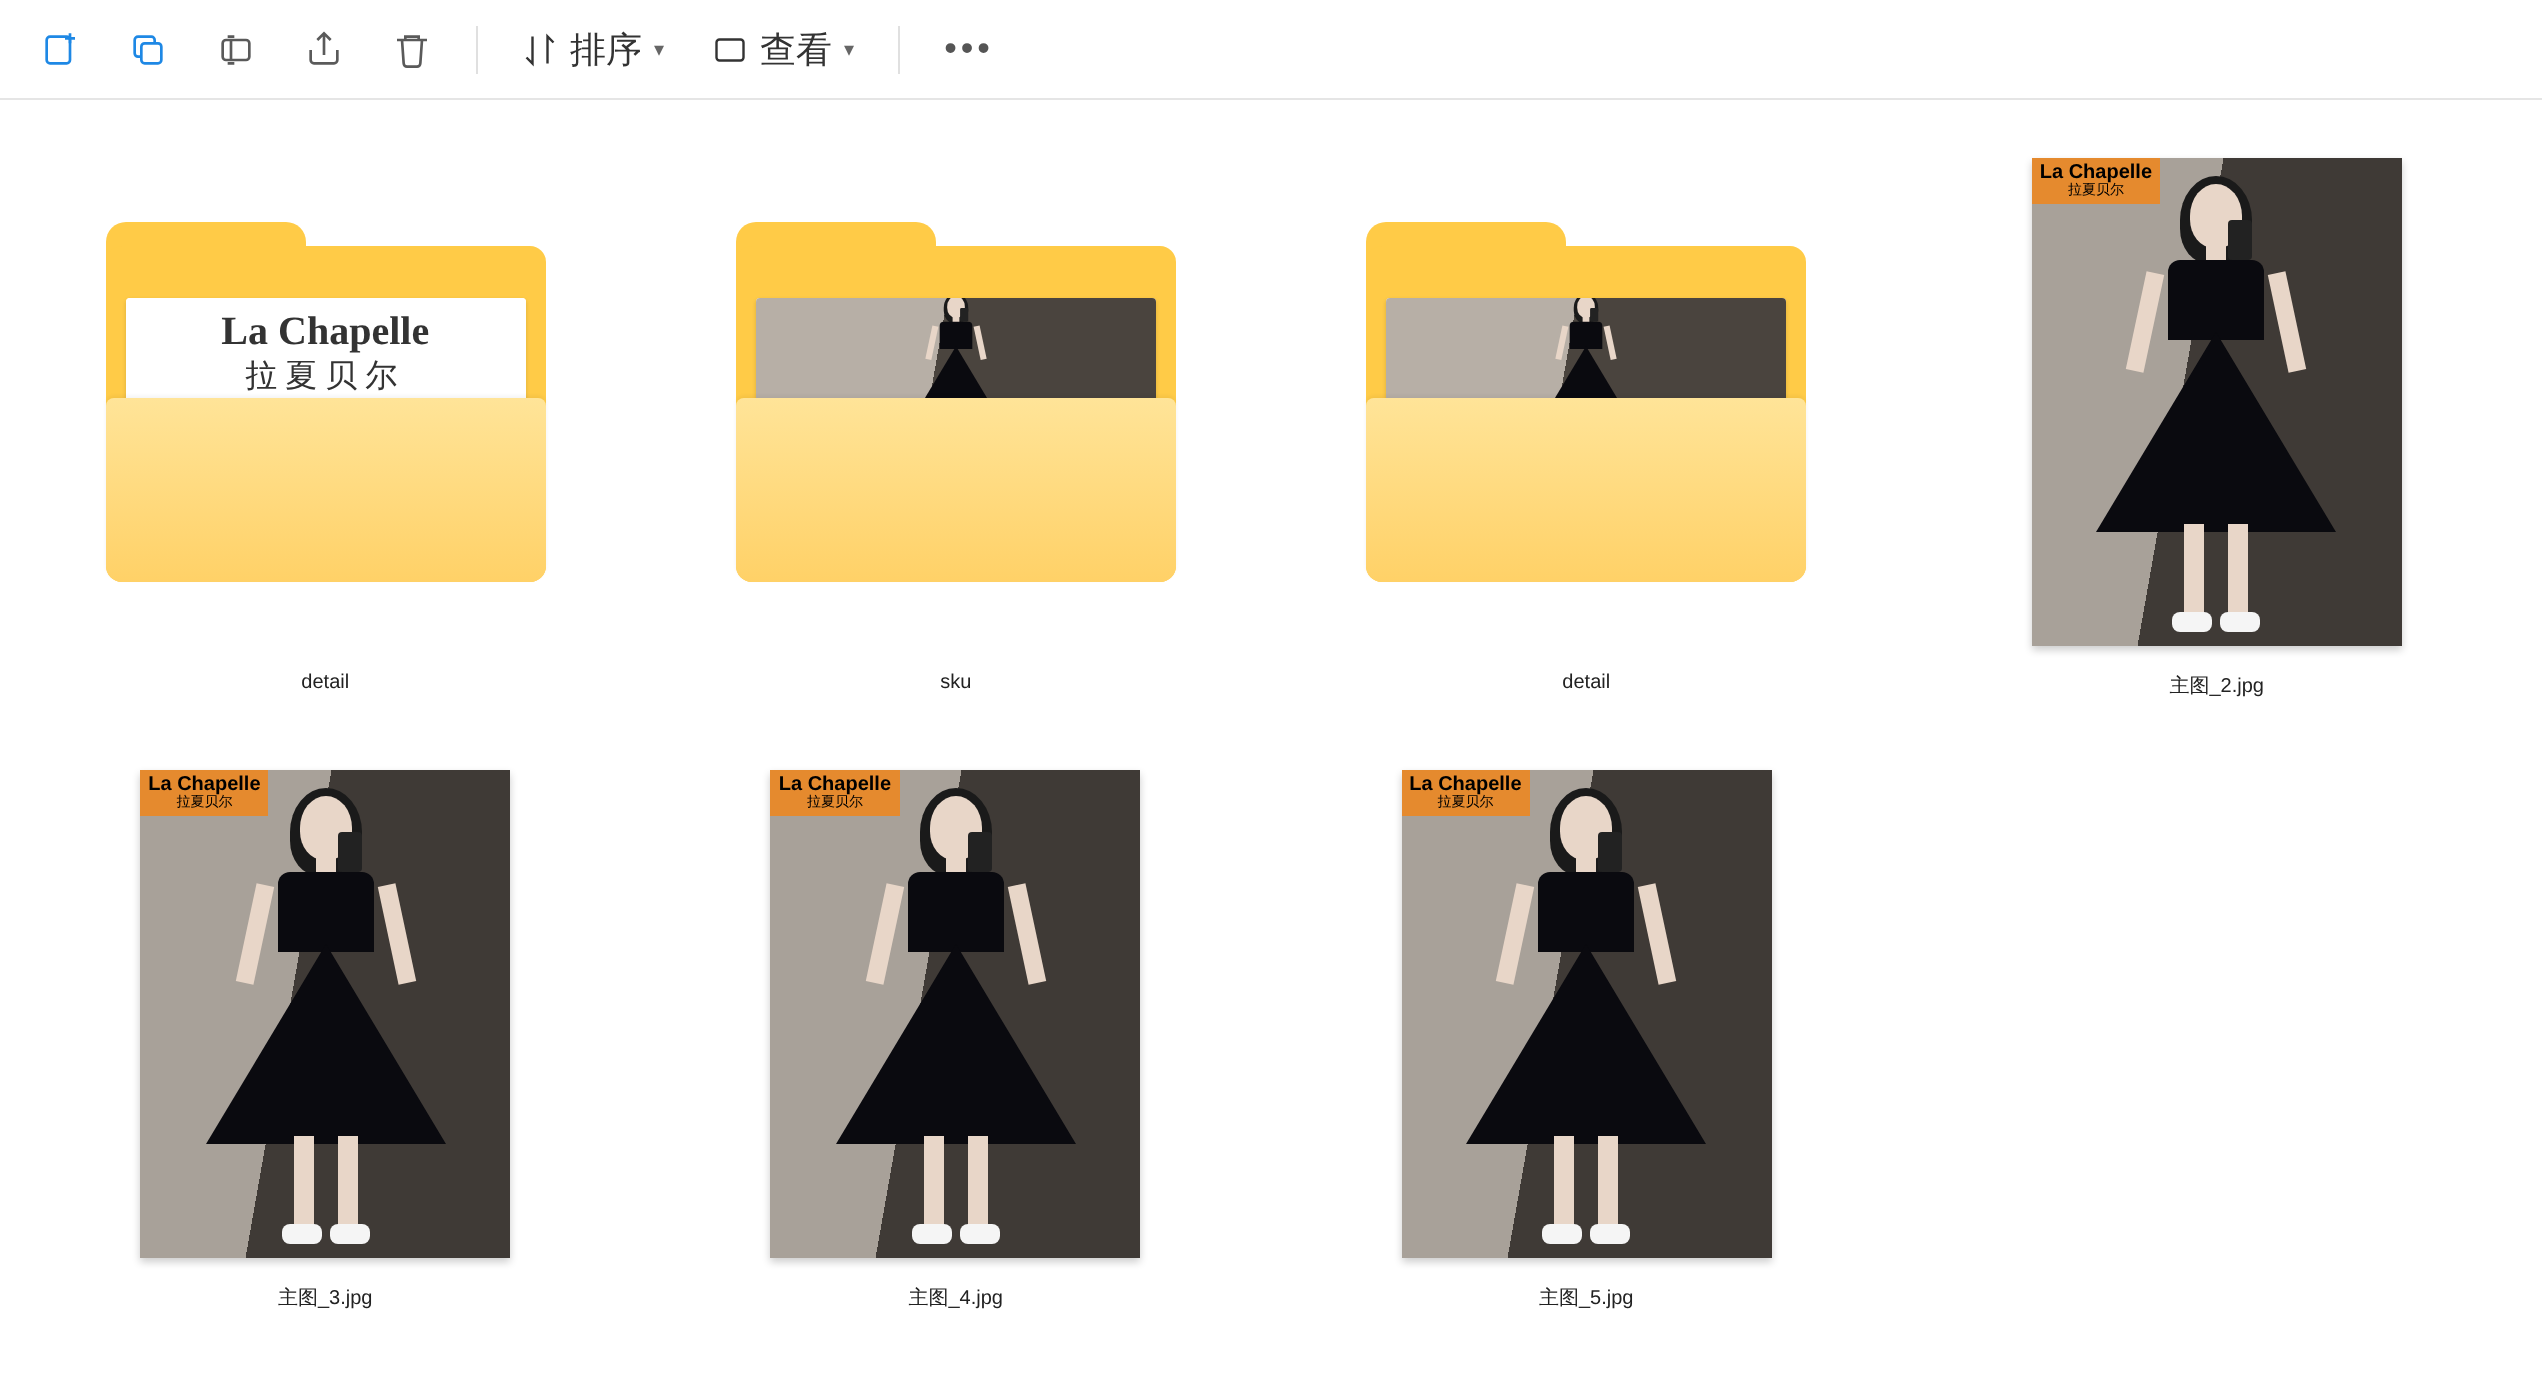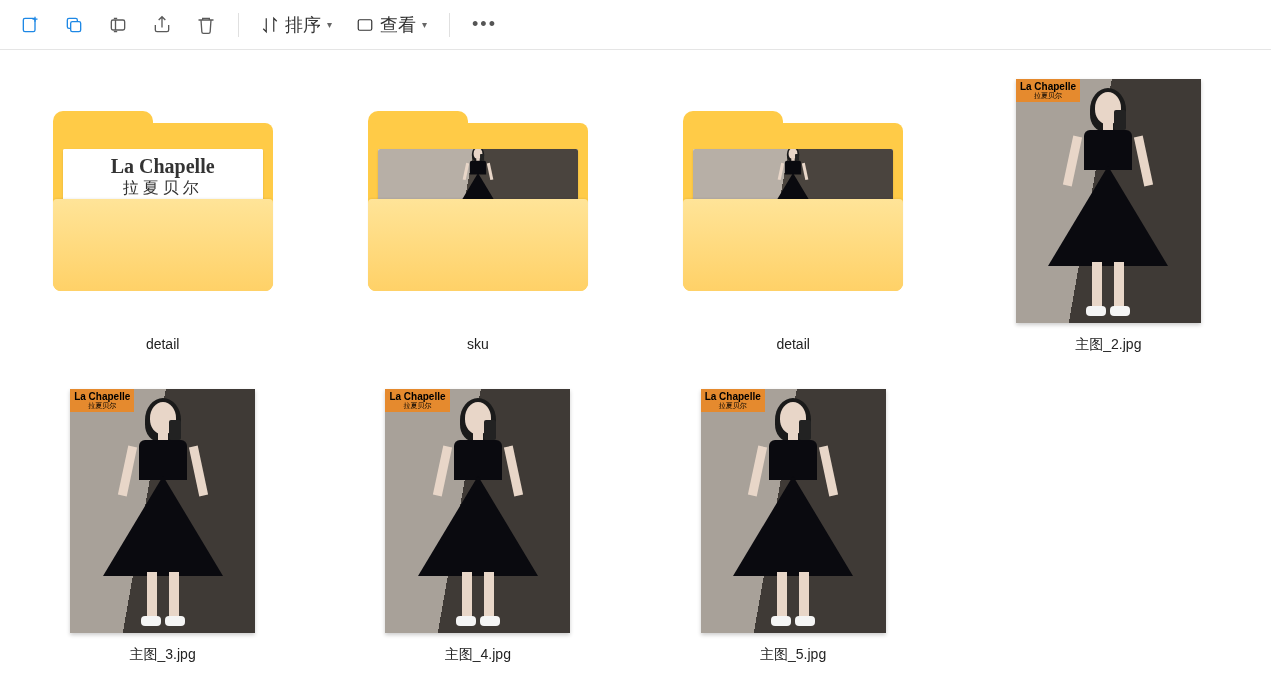--- a/index.html
+++ b/index.html
@@ -9,21 +9,21 @@
   .tb-btn.blue { color: #1e88e5; }
   .tb-sep { width: 1px; height: 24px; background: #e0e0e0; margin: 0 8px; }
   .tb-menu { display: flex; align-items: center; gap: 6px; padding: 0 10px; height: 40px; cursor: pointer; border-radius: 4px; }
   .tb-menu .lbl { font-size: 18px; }
   .chev { font-size: 10px; color: #666; }
   .dots { font-size: 18px; letter-spacing: 2px; color: #555; padding: 0 10px; cursor: pointer; }
 
   .content { padding: 20px 10px; display: grid; grid-template-columns: repeat(4, 1fr); gap: 20px 10px; }
   .item { display: flex; flex-direction: column; align-items: center; gap: 10px; cursor: pointer; padding: 6px; border-radius: 4px; }
   .thumb-area { width: 220px; height: 250px; display: flex; align-items: center; justify-content: center; }
-  .name { font-size: 14px; color: #222; text-align: center; }
+  .name { font-size: 10px; color: #222; text-align: center; }
 
   
   .folder { position: relative; width: 220px; height: 180px; }
   .folder-back { position: absolute; left: 0; top: 0; width: 100px; height: 50px; background: #ffcb47; border-radius: 10px 10px 0 0; }
   .folder-back::after { content: ""; position: absolute; left: 0; top: 12px; width: 220px; height: 168px; background: #ffcb47; border-radius: 8px; }
   .folder-preview { position: absolute; left: 10px; top: 38px; width: 200px; height: 72px; background: #fff; border-radius: 2px; overflow: hidden; box-shadow: 0 1px 2px rgba(0,0,0,.15); }
   .folder-front { position: absolute; left: 0; bottom: 0; width: 220px; height: 92px; background: linear-gradient(#ffe498, #ffd167); border-radius: 4px 4px 8px 8px; box-shadow: 0 -1px 2px rgba(0,0,0,.05); }
 
   
   .photo { width: 190px; height: 250px; position: relative; background: linear-gradient(100deg, #a8a199 0 42%, #3f3a36 42% 100%); box-shadow: 0 2px 4px rgba(0,0,0,.2); display:flex; align-items:center; justify-content:center; overflow:hidden; }

